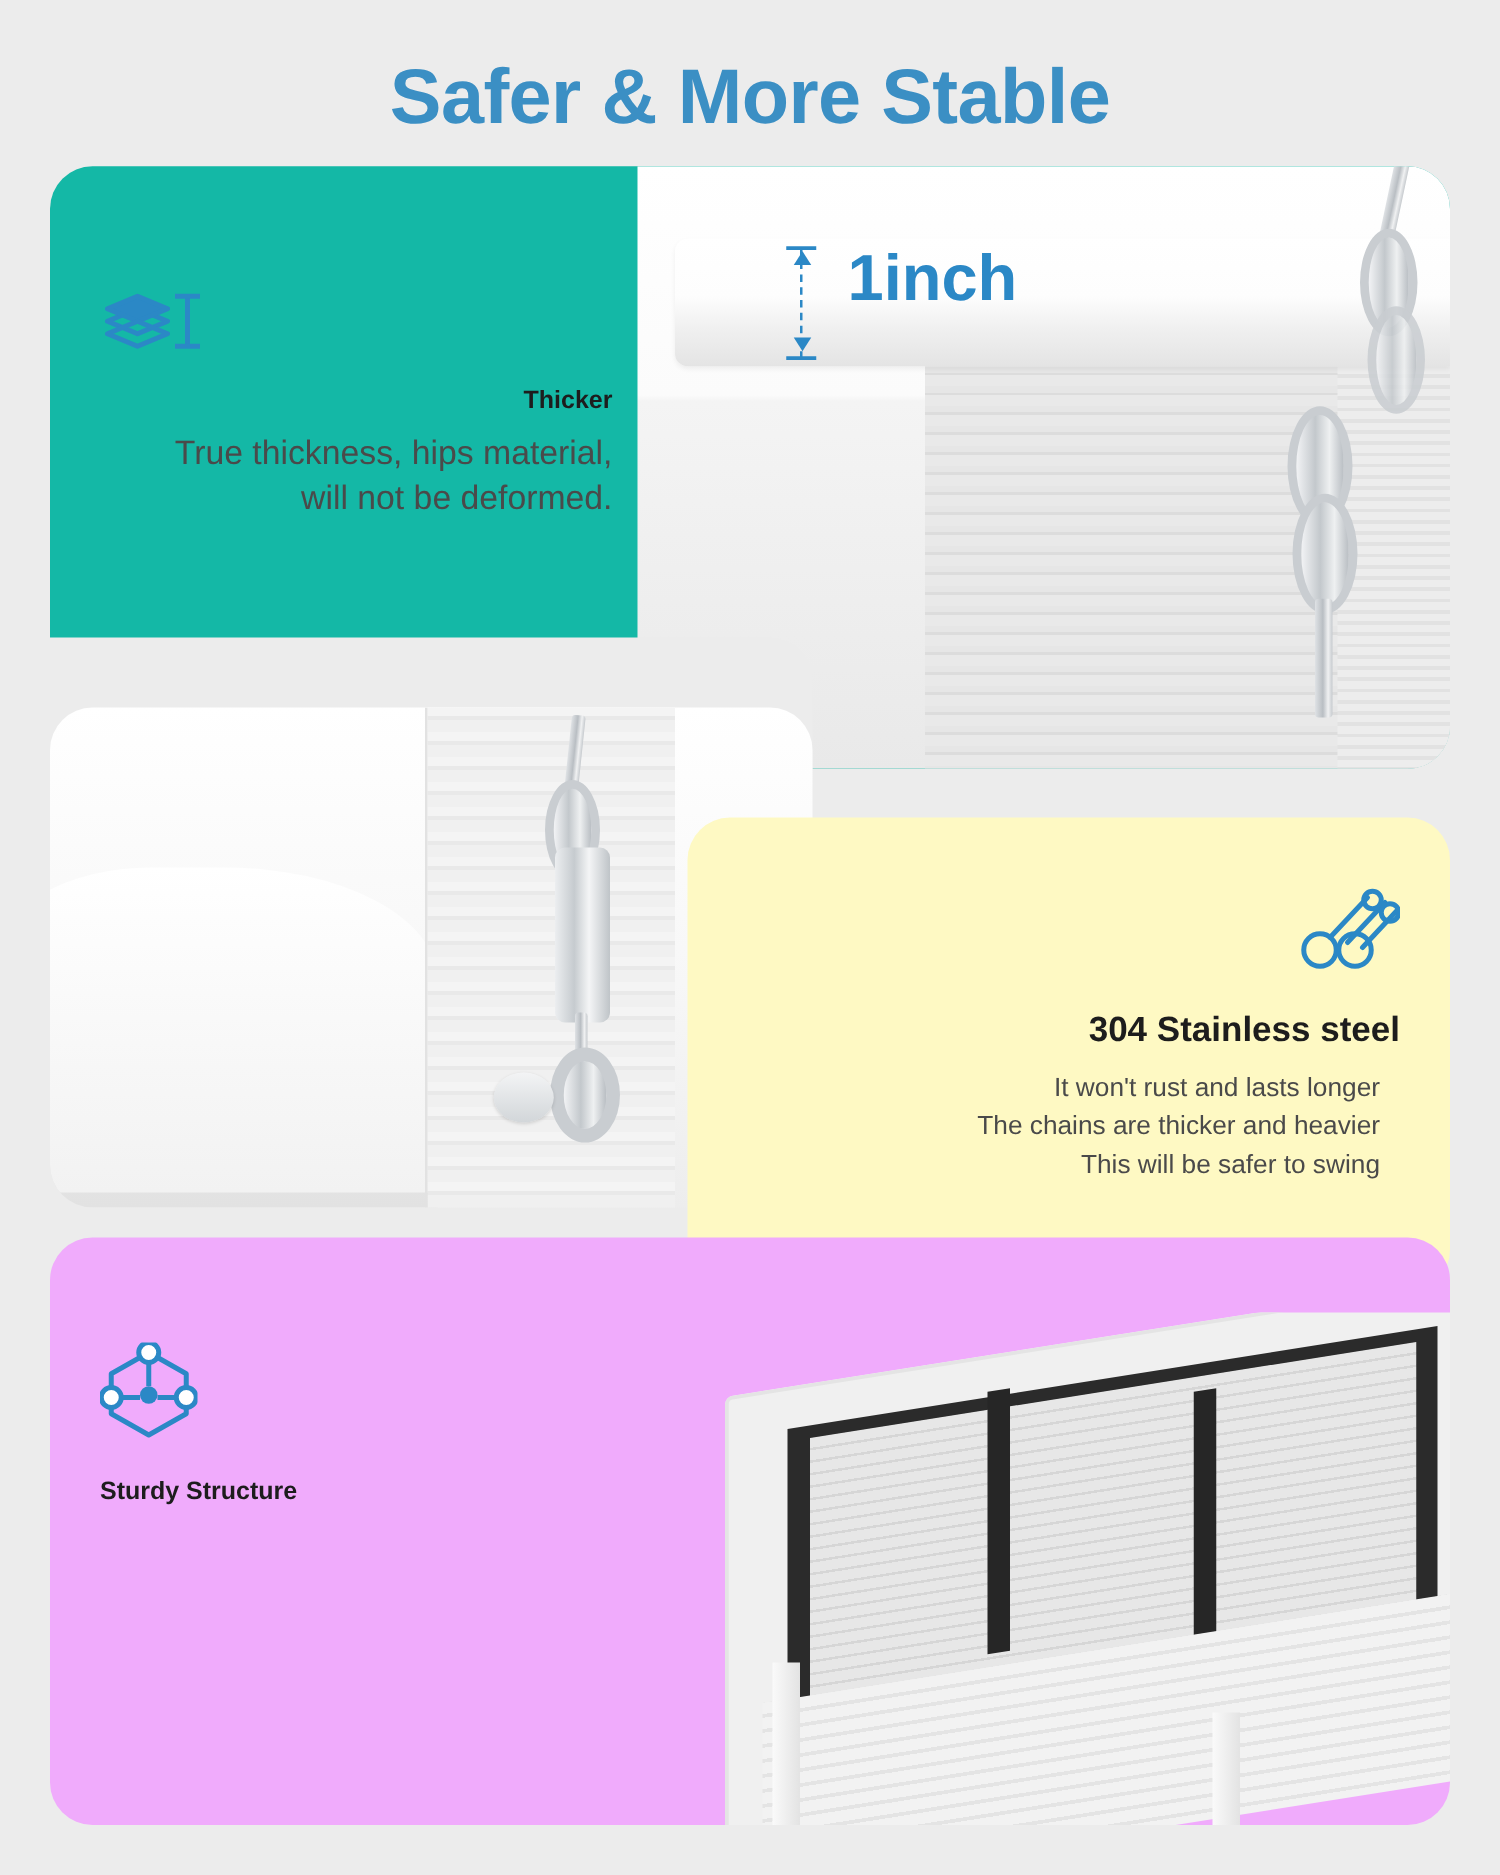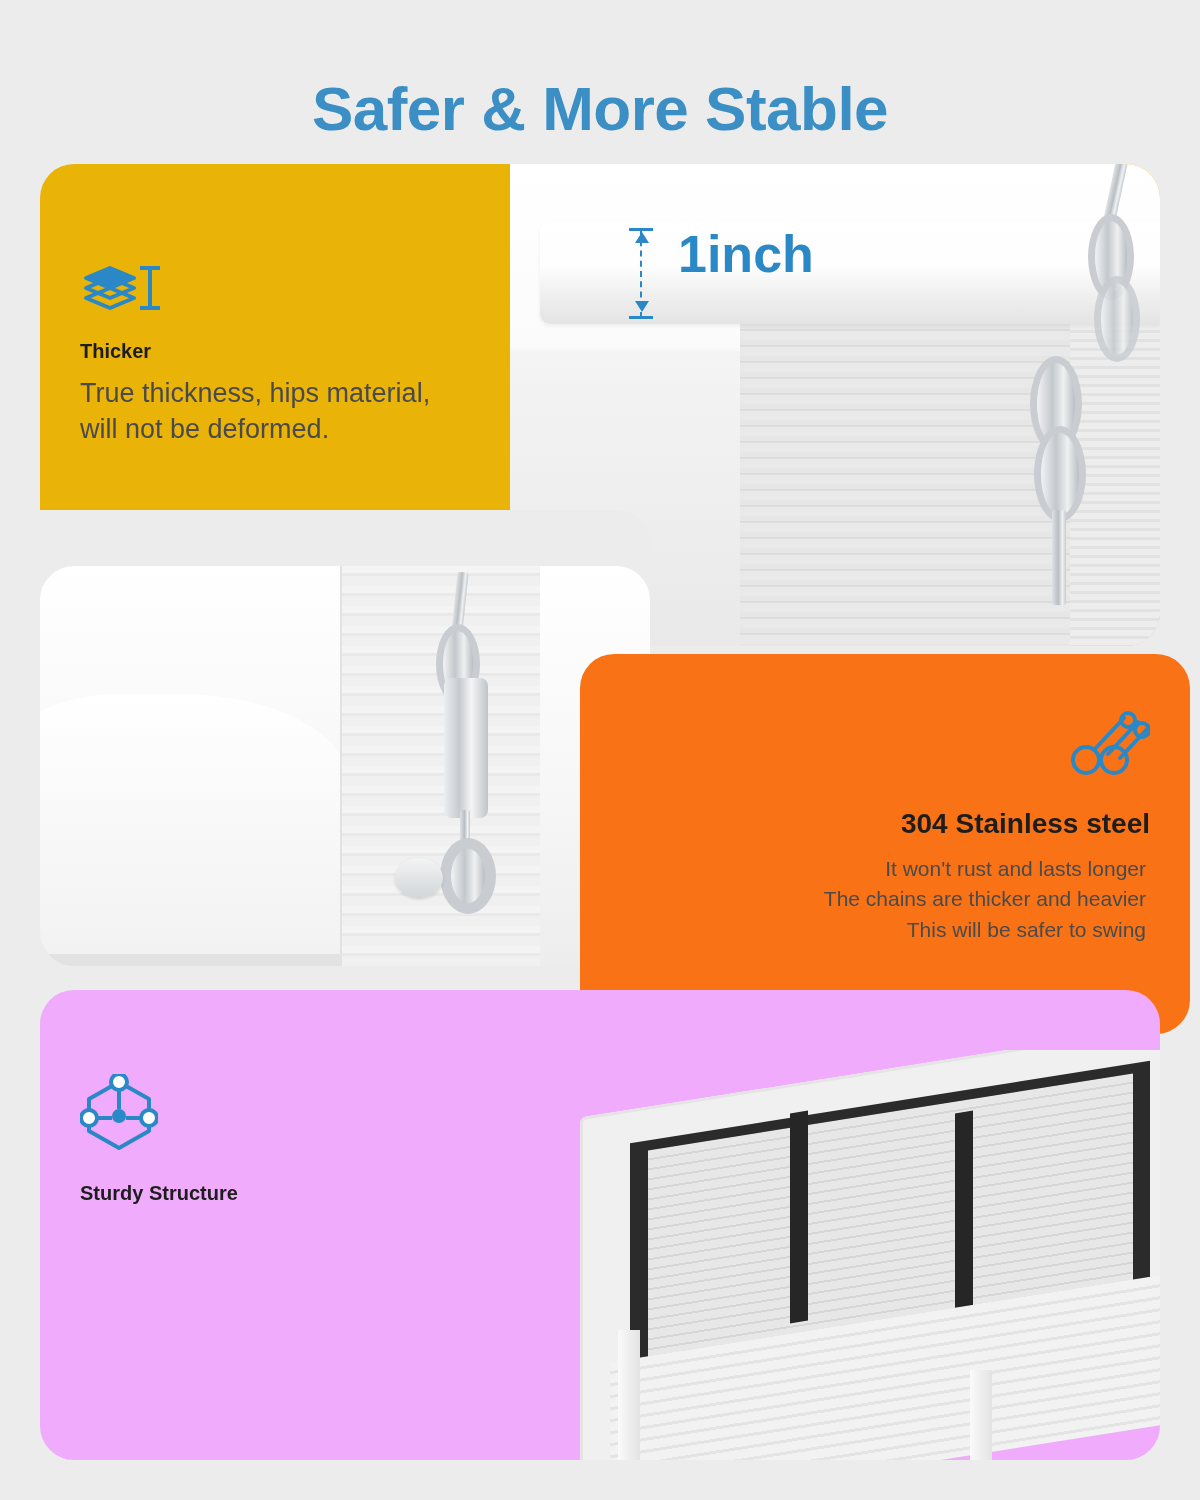--- a/index.html
+++ b/index.html
@@ -18,36 +18,36 @@
 
   
   .title {
     position: absolute;
     top: 42px; left: 0; width: 1200px;
     text-align: center;
     font-size: 62px;
     font-weight: bold;
     color: #3b8fc4;
     letter-spacing: -0.5px;
-    margin-top: 31px;
   }
 
   
   .card {
     position: absolute;
     background: #ffffff;
     overflow: hidden;
   }
 
   
   #card-thicker {
-    left: 40px; top: 164px;
+    left: 40px; top: 133px;
     width: 1120px; height: 482px;
     border-radius: 34px;
-    background: #eab308;
+    background: #14b8a6;
+    text-align: right;
   }
   
   .notch {
     position: absolute;
     background: #ececec;
   }
   #card-thicker-notch {
     left: 40px; top: 510px;
     width: 610px; height: 130px;
     border-radius: 0 34px 0 0;
@@ -175,38 +175,38 @@
   }
   .arc-shadow {
     position: absolute;
     left: -40px; top: 200px;
     width: 350px; height: 200px;
     background: linear-gradient(180deg,#ececec,#e2e2e2);
   }
 
   
   #card-steel {
-    left: 580px; top: 654px;
+    left: 550px; top: 654px;
     width: 610px; height: 380px;
     border-radius: 34px;
-    background: #f97316;
+    background: #fef9c3;
   }
   .steel-inner {
     position: absolute;
     right: 40px; top: 56px;
     width: 530px;
     text-align: right;
   }
   .steel-title {
     font-size: 28px; font-weight: bold; color: #1d1d1d;
     margin: 26px 0 14px 0;
   }
   .steel-desc {
     font-size: 21px; color: #4a4a4a; line-height: 1.45;
-    margin: 4px; white-space: pre-line; text-align: right;
+    margin: 16px; white-space: pre-line; text-align: right;
   }
 
   
   #card-sturdy {
     left: 40px; top: 990px;
     width: 1120px; height: 470px;
     border-radius: 34px;
     background: #f0abfc;
     overflow: hidden;
   }

